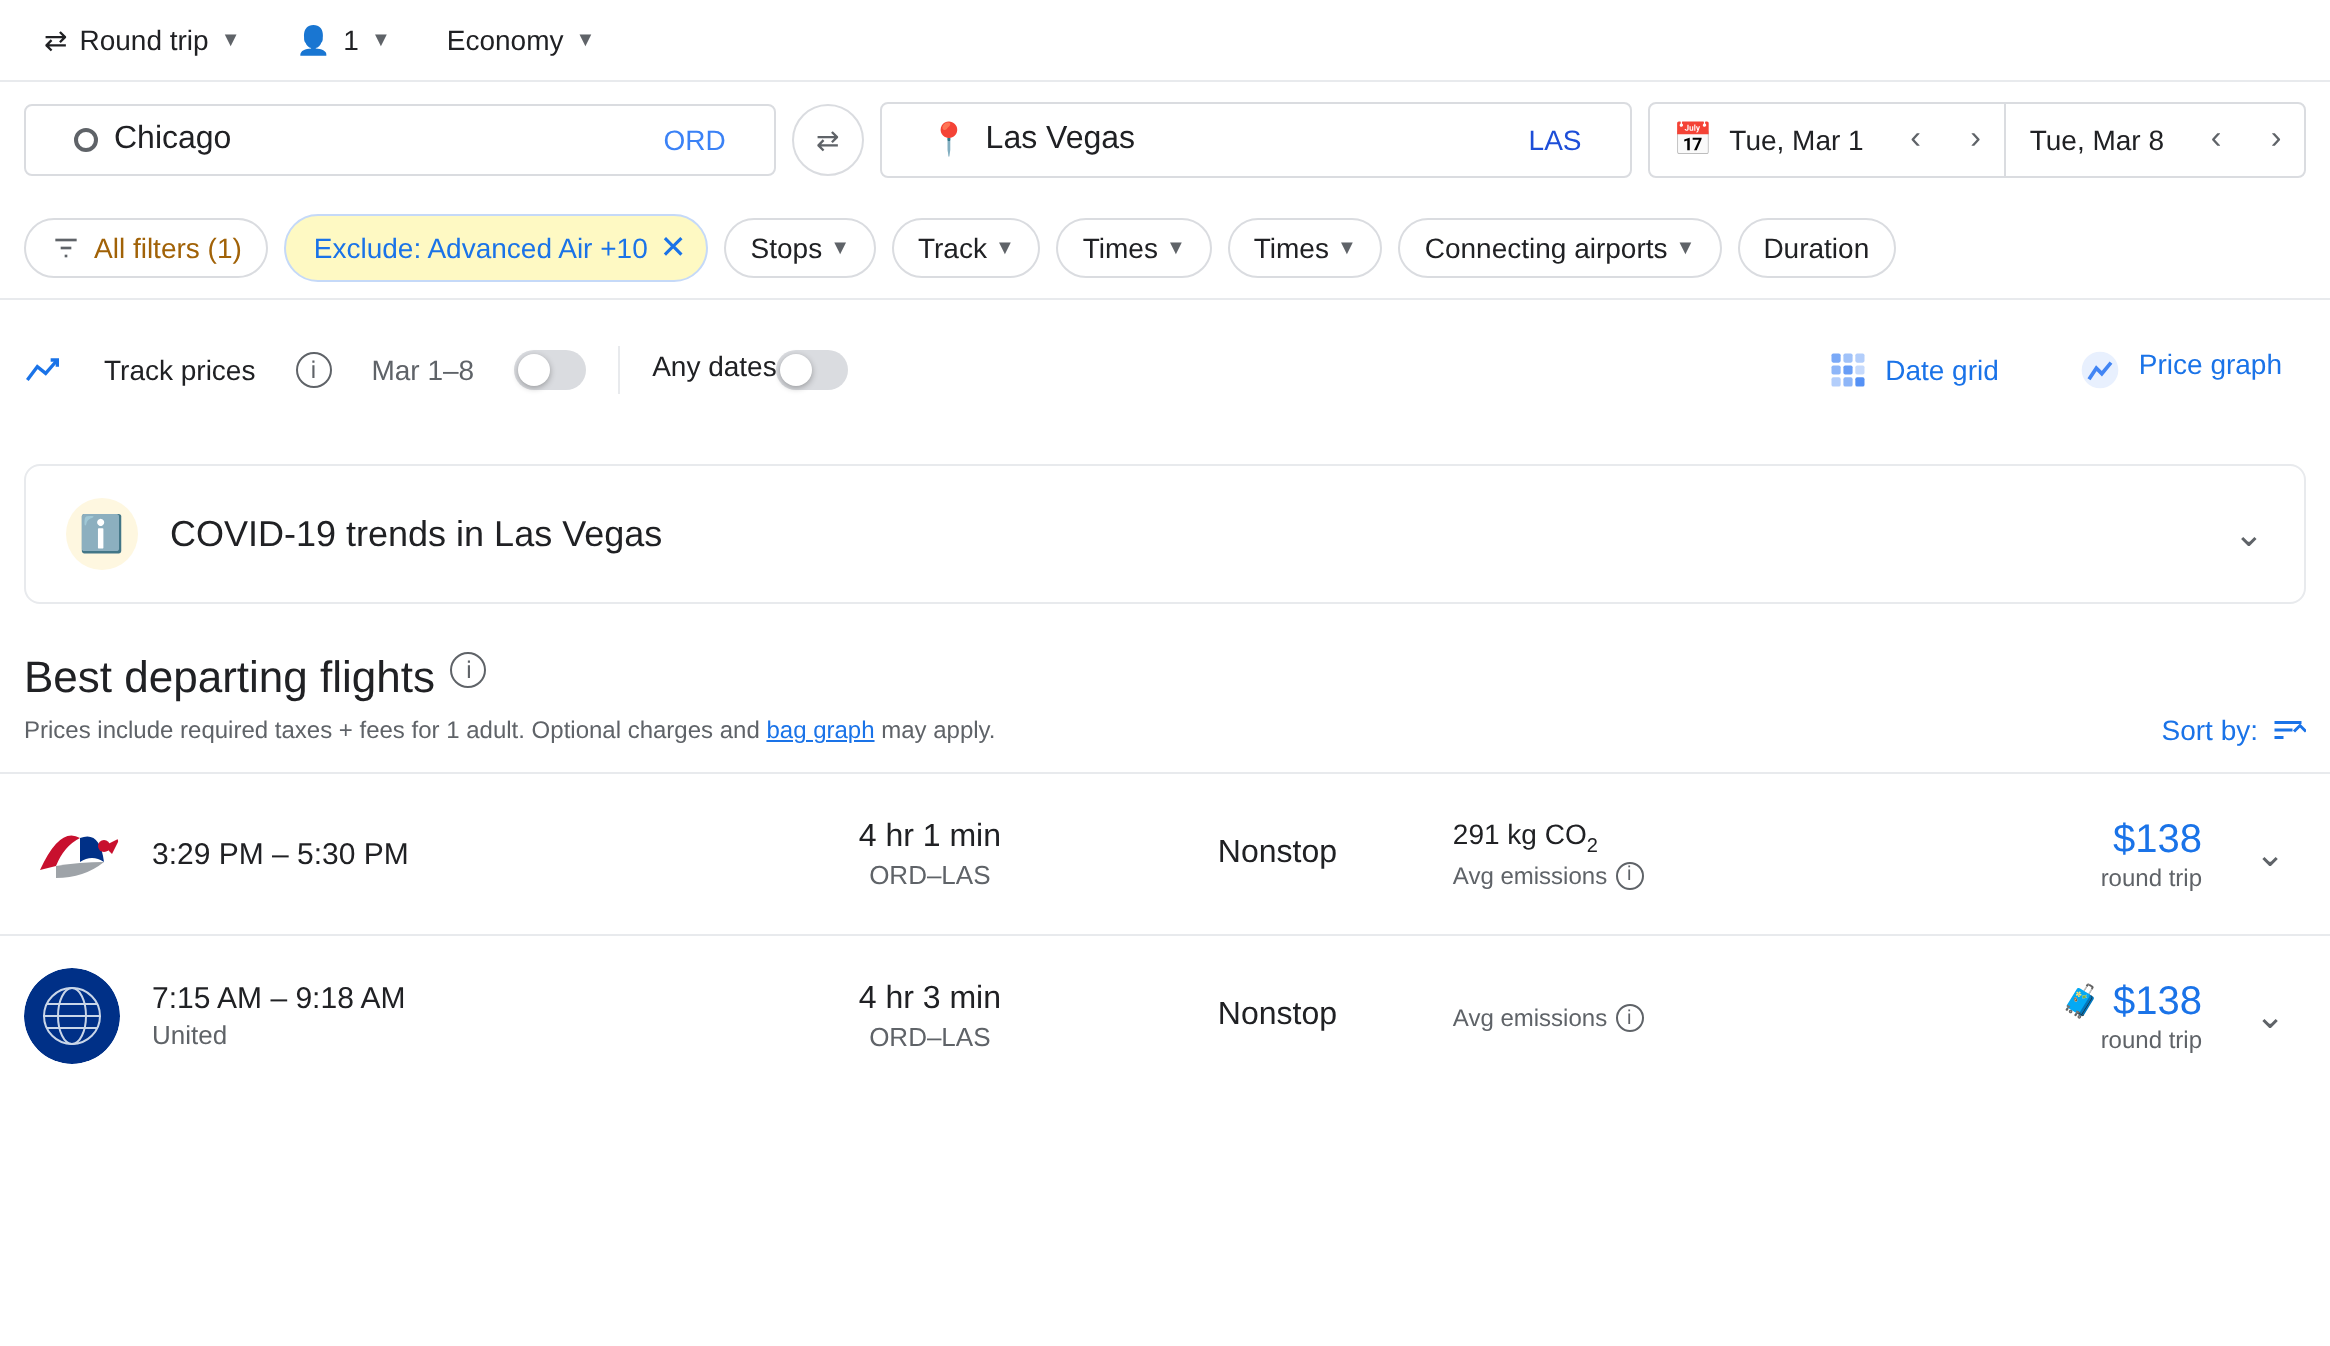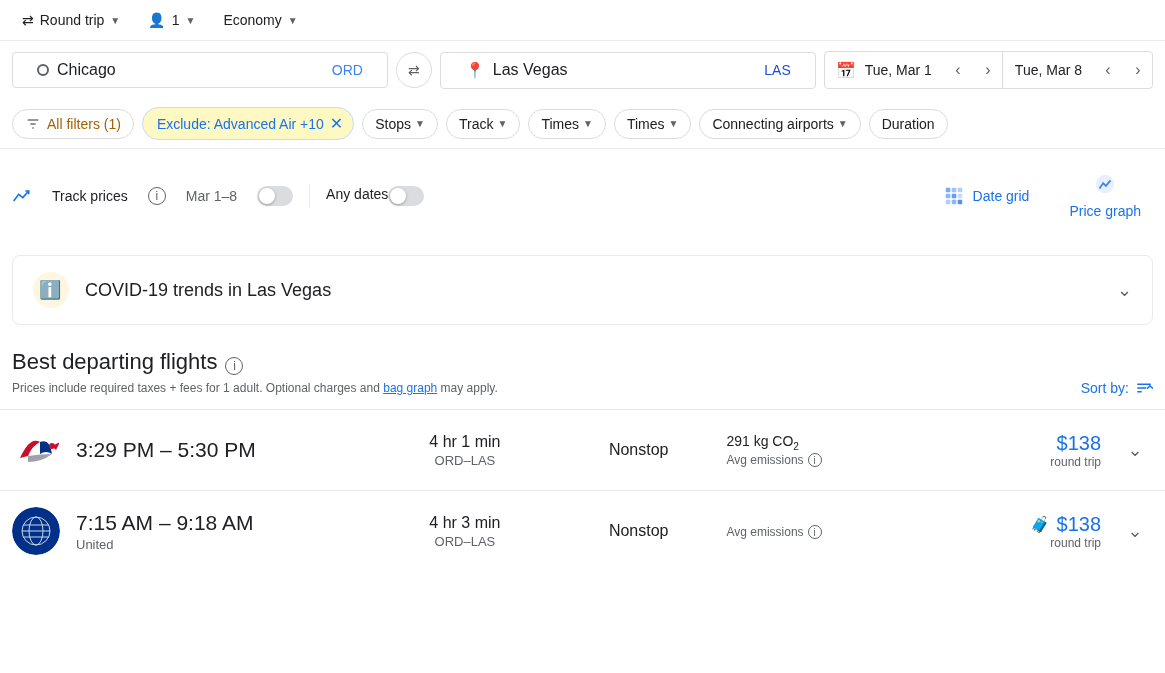--- a/index.html
+++ b/index.html
@@ -31,43 +31,43 @@
     .all-filters-btn { display: flex; align-items: center; gap: 6px; padding: 6px 12px; border-radius: 20px; border: 1px solid #dadce0; background: none; cursor: pointer; font-size: 14px; color: #a16207; }
 
     
     .track-row { display: flex; align-items: center; padding: 16px 12px; gap: 16px; }
     .track-left { display: flex; align-items: center; gap: 20px; }
     .toggle { width: 36px; height: 20px; border-radius: 10px; background: #dadce0; position: relative; cursor: pointer; }
     .toggle-knob { width: 16px; height: 16px; border-radius: 50%; background: #fff; position: absolute; top: 2px; left: 2px; transition: left 0.15s; box-shadow: 0 1px 3px rgba(0,0,0,0.3); }
     .any-dates { display: flex; align-items: flex-start; gap: 0; }
     .track-right { margin-left: auto; display: flex; align-items: center; gap: 16px; }
     .date-grid-btn { display: flex; align-items: center; gap: 8px; font-size: 14px; color: #1a73e8; cursor: pointer; padding: 8px 12px; border-radius: 20px; }
-    .price-graph-btn { display: flex; align-items: center; gap: 8px; font-size: 14px; color: #1a73e8; cursor: pointer; padding: 8px 12px; border-radius: 20px; flex-direction: column; }
+    .price-graph-btn { display: flex; align-items: flex-start; gap: 8px; font-size: 14px; color: #1a73e8; cursor: pointer; padding: 8px 12px; border-radius: 20px; }
     .separator-v { width: 1px; height: 24px; background: #e8eaed; }
 
     
     .covid-banner { margin: 12px; border: 1px solid #e8eaed; border-radius: 8px; padding: 16px 20px; display: flex; align-items: center; justify-content: space-between; cursor: pointer; }
     .covid-left { display: flex; align-items: center; gap: 16px; }
     .covid-icon { width: 36px; height: 36px; border-radius: 50%; background: #fef7e0; display: flex; align-items: center; justify-content: center; font-size: 18px; flex-shrink: 0; }
     .covid-title { font-size: 18px; color: #202124; }
     .covid-chevron { font-size: 18px; color: #5f6368; }
 
     
     .best-flights { padding: 12px 12px 4px; }
-    .best-flights-title { font-size: 22px; font-weight: 400; display: flex; align-items: flex-end; gap: 8px; }
+    .best-flights-title { font-size: 22px; font-weight: 400; display: flex; align-items: flex-start; gap: 8px; }
     .best-flights-sub { font-size: 12px; color: #5f6368; margin-top: 4px; display: flex; align-items: center; justify-content: space-between; }
     .bag-fees-link { color: #1a73e8; text-decoration: underline; cursor: pointer; }
     .sort-by { display: flex; align-items: center; gap: 6px; color: #1a73e8; font-size: 14px; cursor: pointer; }
 
     
     .flights-list { margin: 8px 0; }
     .flight-card { display: flex; align-items: center; padding: 16px 12px; border-top: 1px solid #e8eaed; cursor: pointer; gap: 16px; }
     .airline-logo { width: 48px; height: 48px; border-radius: 50%; overflow: hidden; display: flex; align-items: center; justify-content: center; flex-shrink: 0; }
     .flight-times { flex: 2; }
-    .flight-time-range { font-size: 21px; color: #202124; font-weight: 400; }
+    .flight-time-range { font-size: 15px; color: #202124; font-weight: 400; }
     .airline-name { font-size: 13px; color: #5f6368; margin-top: 2px; }
     .flight-duration { flex: 1.2; text-align: center; }
     .duration-time { font-size: 16px; color: #202124; }
     .duration-route { font-size: 13px; color: #5f6368; margin-top: 2px; }
     .flight-stops { flex: 1; text-align: center; }
     .stops-label { font-size: 16px; color: #202124; }
     .flight-emissions { flex: 1.5; text-align: left; }
     .emissions-val { font-size: 14px; color: #202124; }
     .emissions-label { font-size: 12px; color: #5f6368; display: flex; align-items: center; gap: 4px; margin-top: 2px; }
     .flight-price { flex: 1; text-align: right; }

